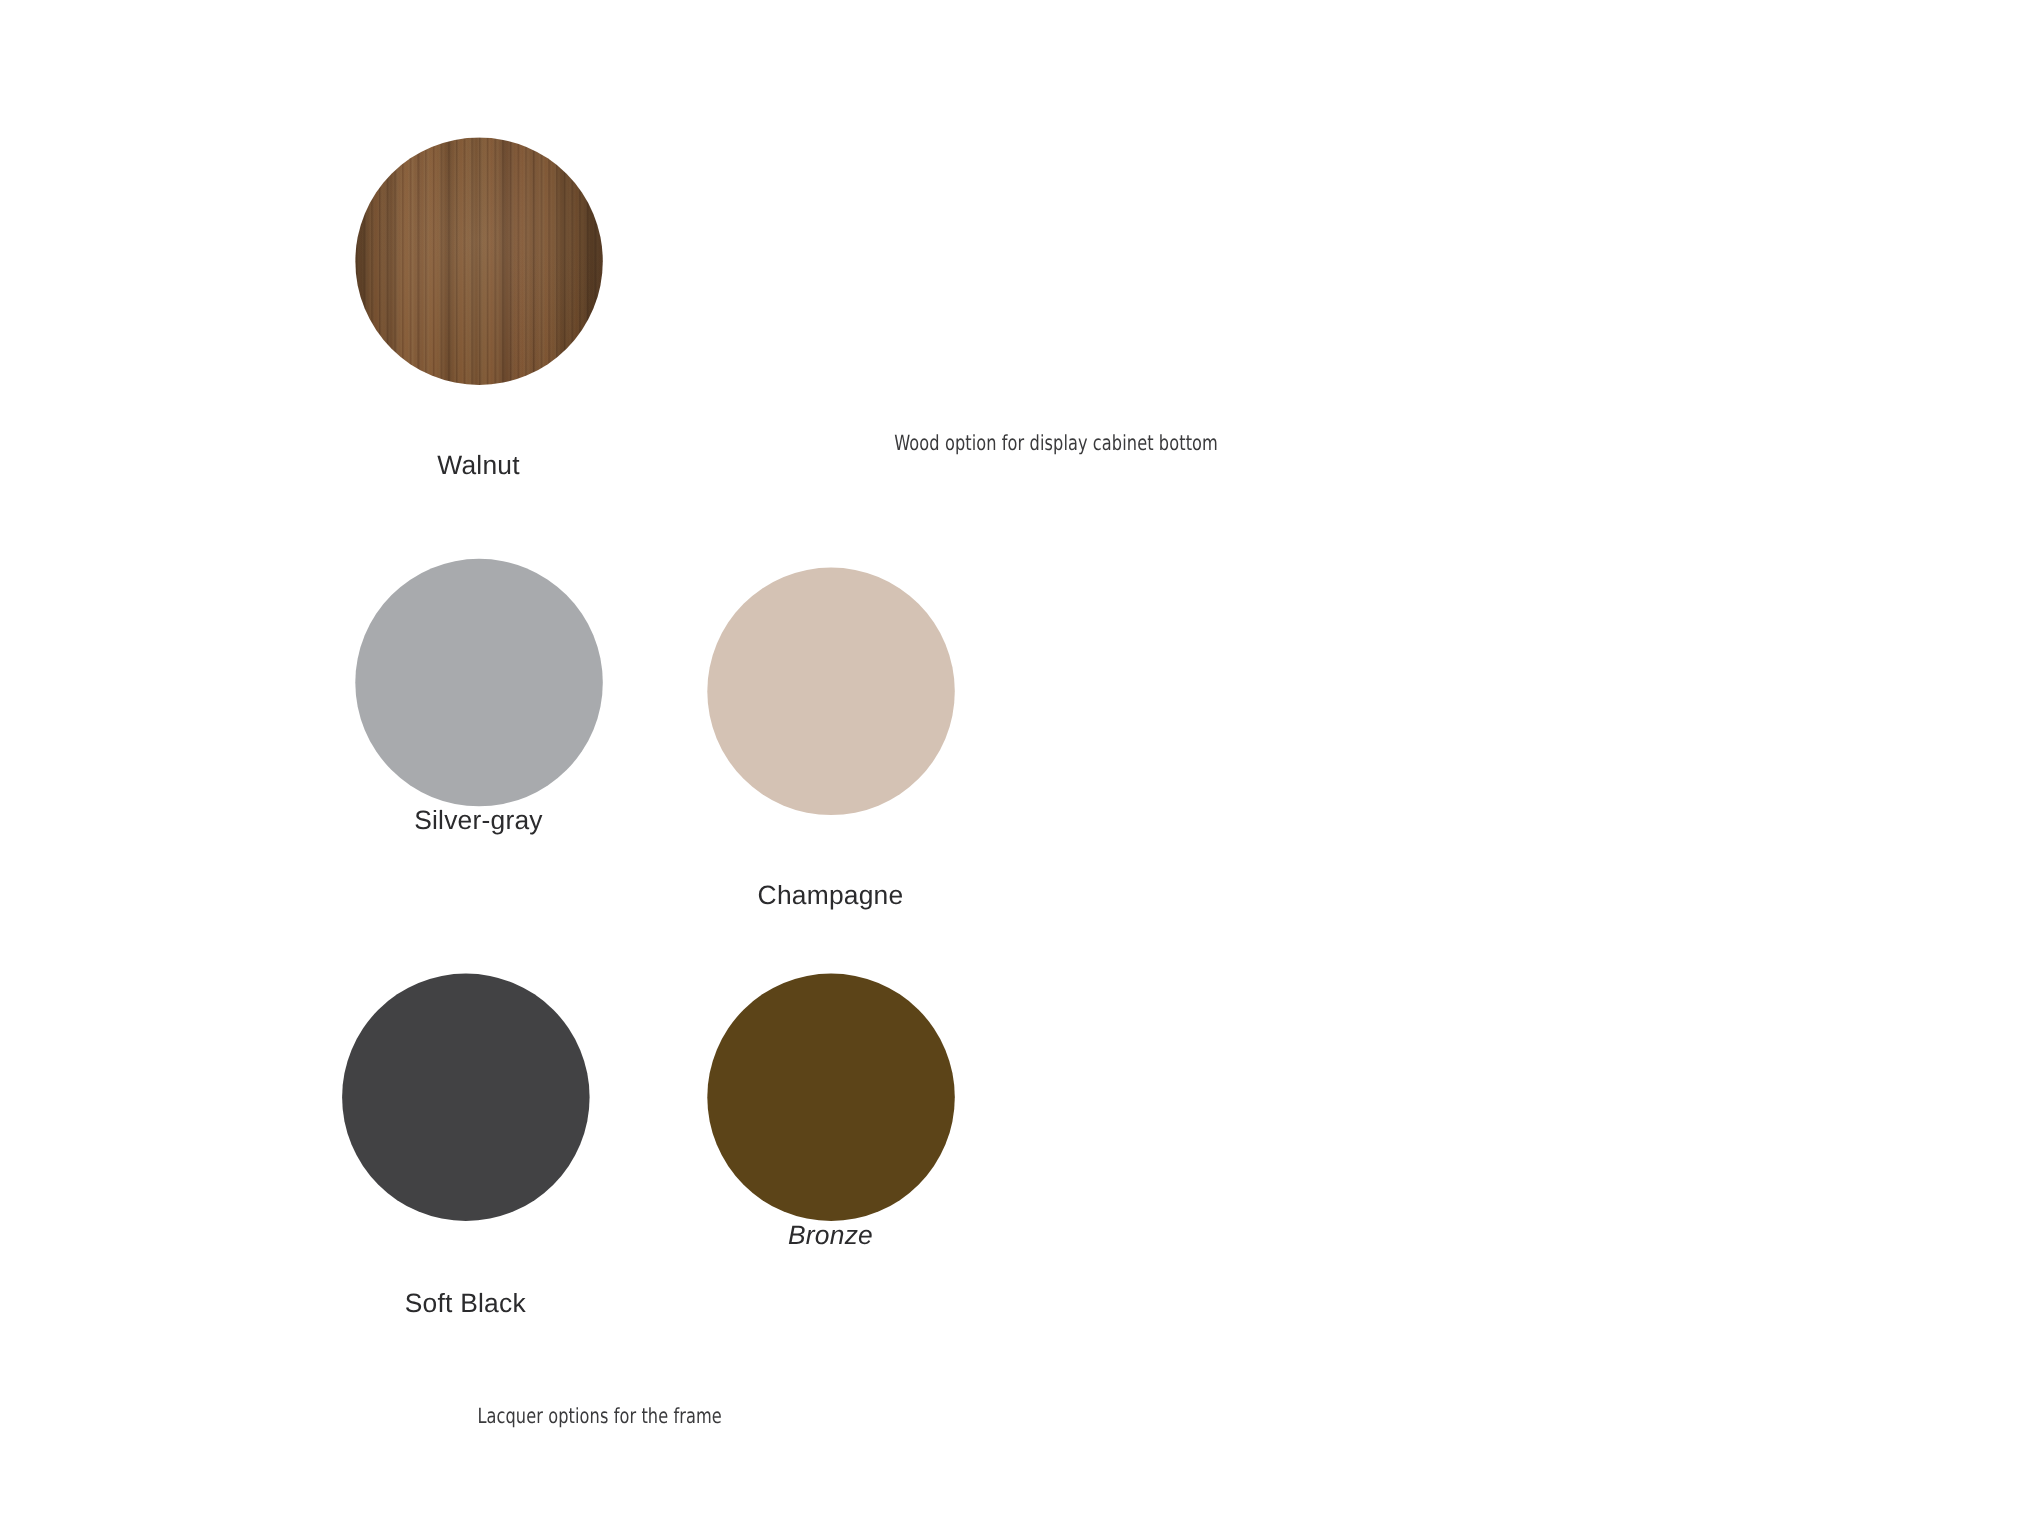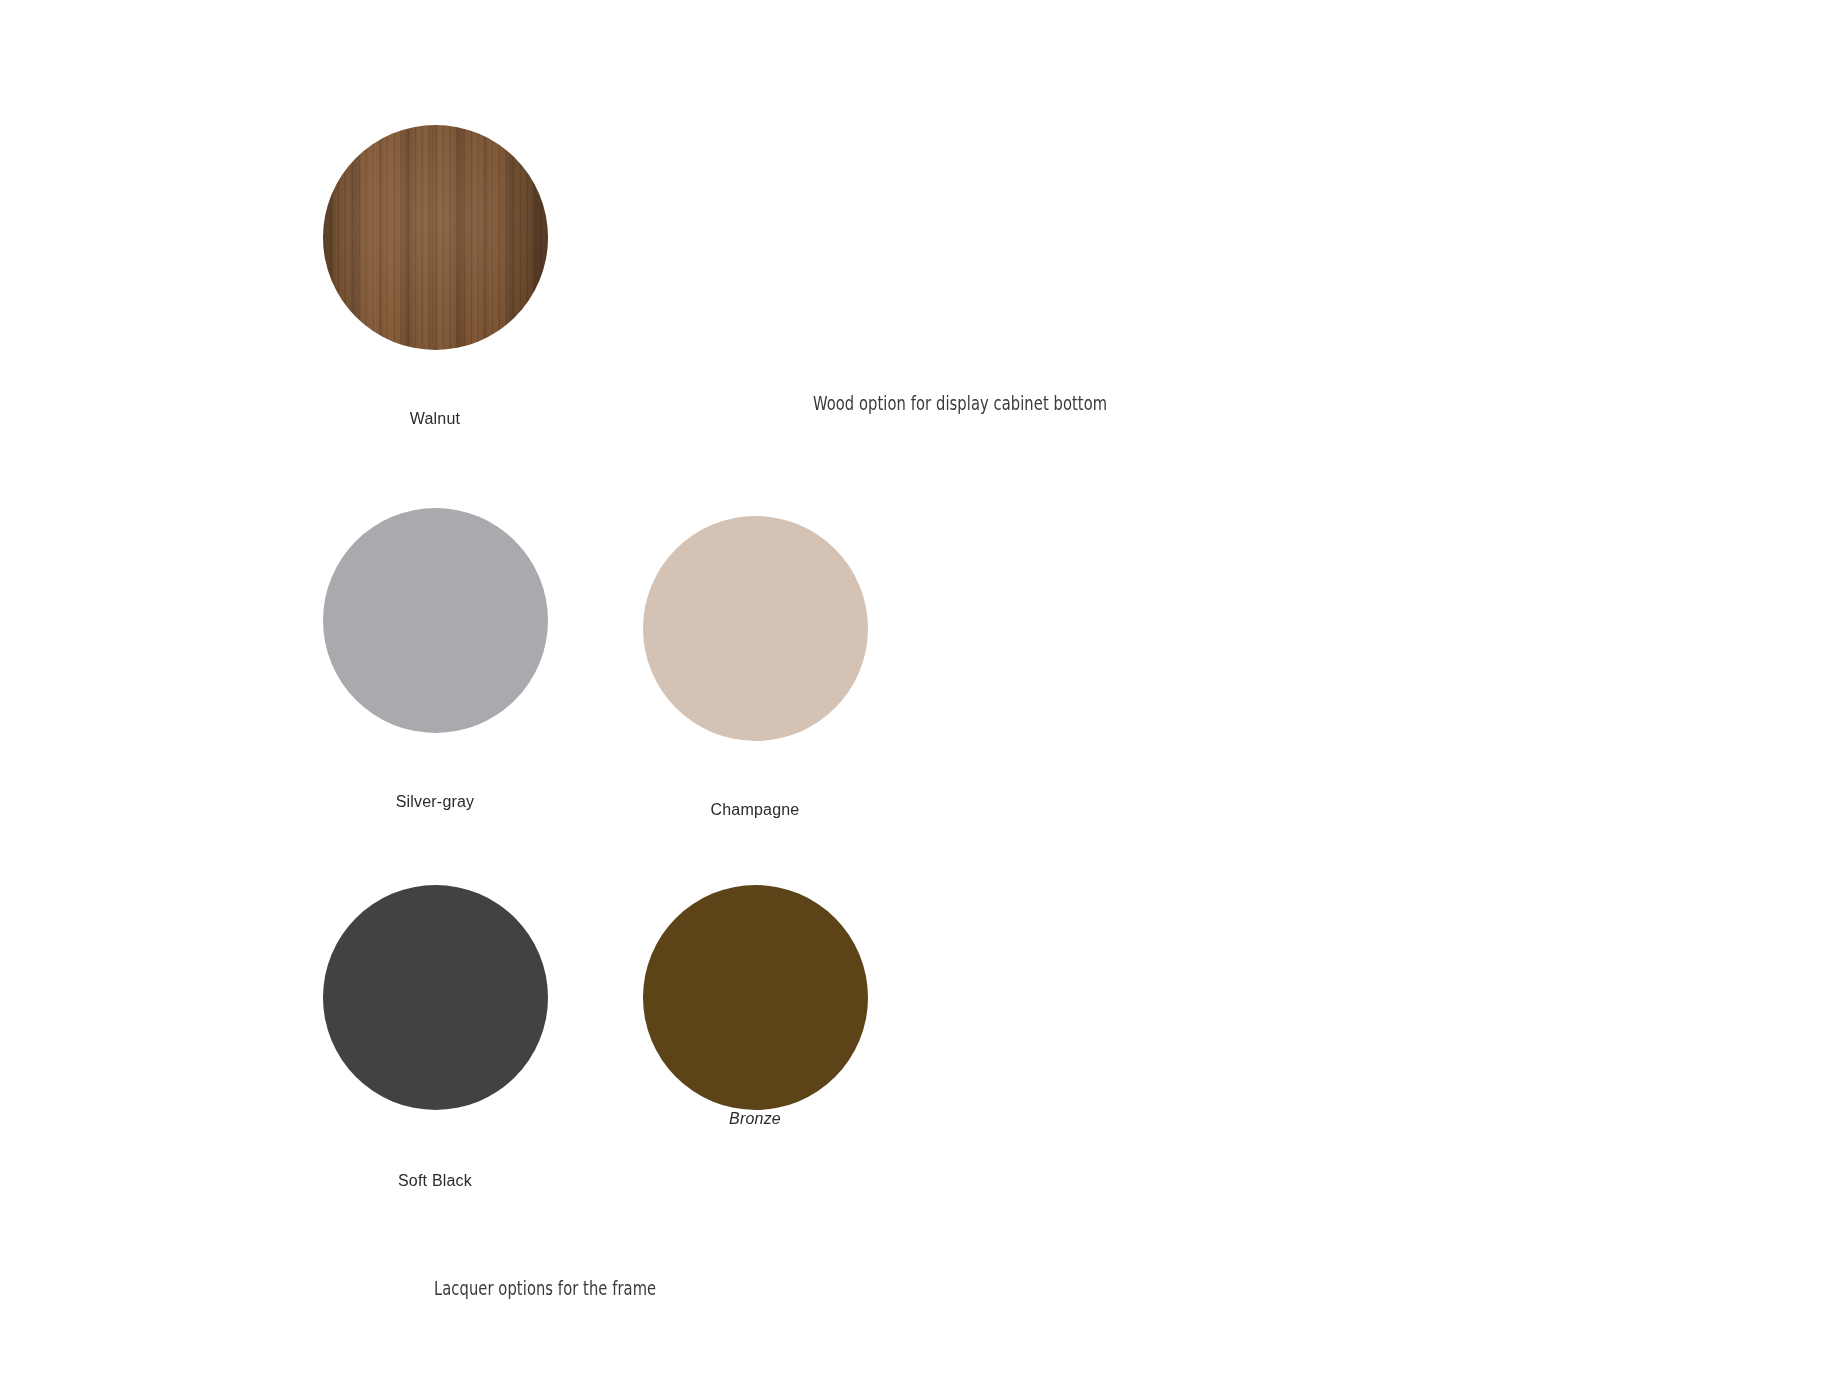--- a/index.html
+++ b/index.html
@@ -34,21 +34,21 @@
     border-radius: 50%;
     margin: 0 auto;
     position: relative;
     overflow: hidden;
   }
 
   .swatch-label {
     display: block;
     text-align: center;
     font-family: "Liberation Sans", "DejaVu Sans", sans-serif;
-    font-size: 16px;
+    font-size: 24px;
     font-weight: 400;
     color: #2b2b2d;
     letter-spacing: 0.2px;
     white-space: nowrap;
   }
 
   
   .wood-surface {
     position: absolute;
     inset: 0;
@@ -118,29 +118,29 @@
       <div class="wood-surface"></div>
       <div class="wood-vignette"></div>
     </div>
     <span class="swatch-label" style="margin-top:60px;">Walnut</span>
   </div>
 
   <div class="caption" style="left:813px; top:392px;">Wood option for display cabinet bottom</div>
 
   <div class="swatch-cell" style="left:305px; top:508px;">
     <div class="swatch-disc" style="background:#a8aaad;"></div>
-    <span class="swatch-label" style="margin-top:60px;">Silver-gray</span>
+    <span class="swatch-label" style="">Silver-gray</span>
   </div>
 
   <div class="swatch-cell" style="left:625px; top:516px;">
     <div class="swatch-disc" style="background:#d4c2b4;"></div>
     <span class="swatch-label" style="margin-top:60px;">Champagne</span>
   </div>
 
-  <div class="swatch-cell" style="left:305px; top:885px;">
+  <div class="swatch-cell" style="left:293px; top:885px;">
     <div class="swatch-disc" style="background:#424244;"></div>
     <span class="swatch-label" style="margin-top:62px;">Soft Black</span>
   </div>
 
   <div class="swatch-cell" style="left:625px; top:885px;">
     <div class="swatch-disc" style="background:#5c4418;"></div>
     <span class="swatch-label" style="font-style:italic;">Bronze</span>
   </div>
 
   <div class="caption" style="left:434px; top:1277px;">Lacquer options for the frame</div>

